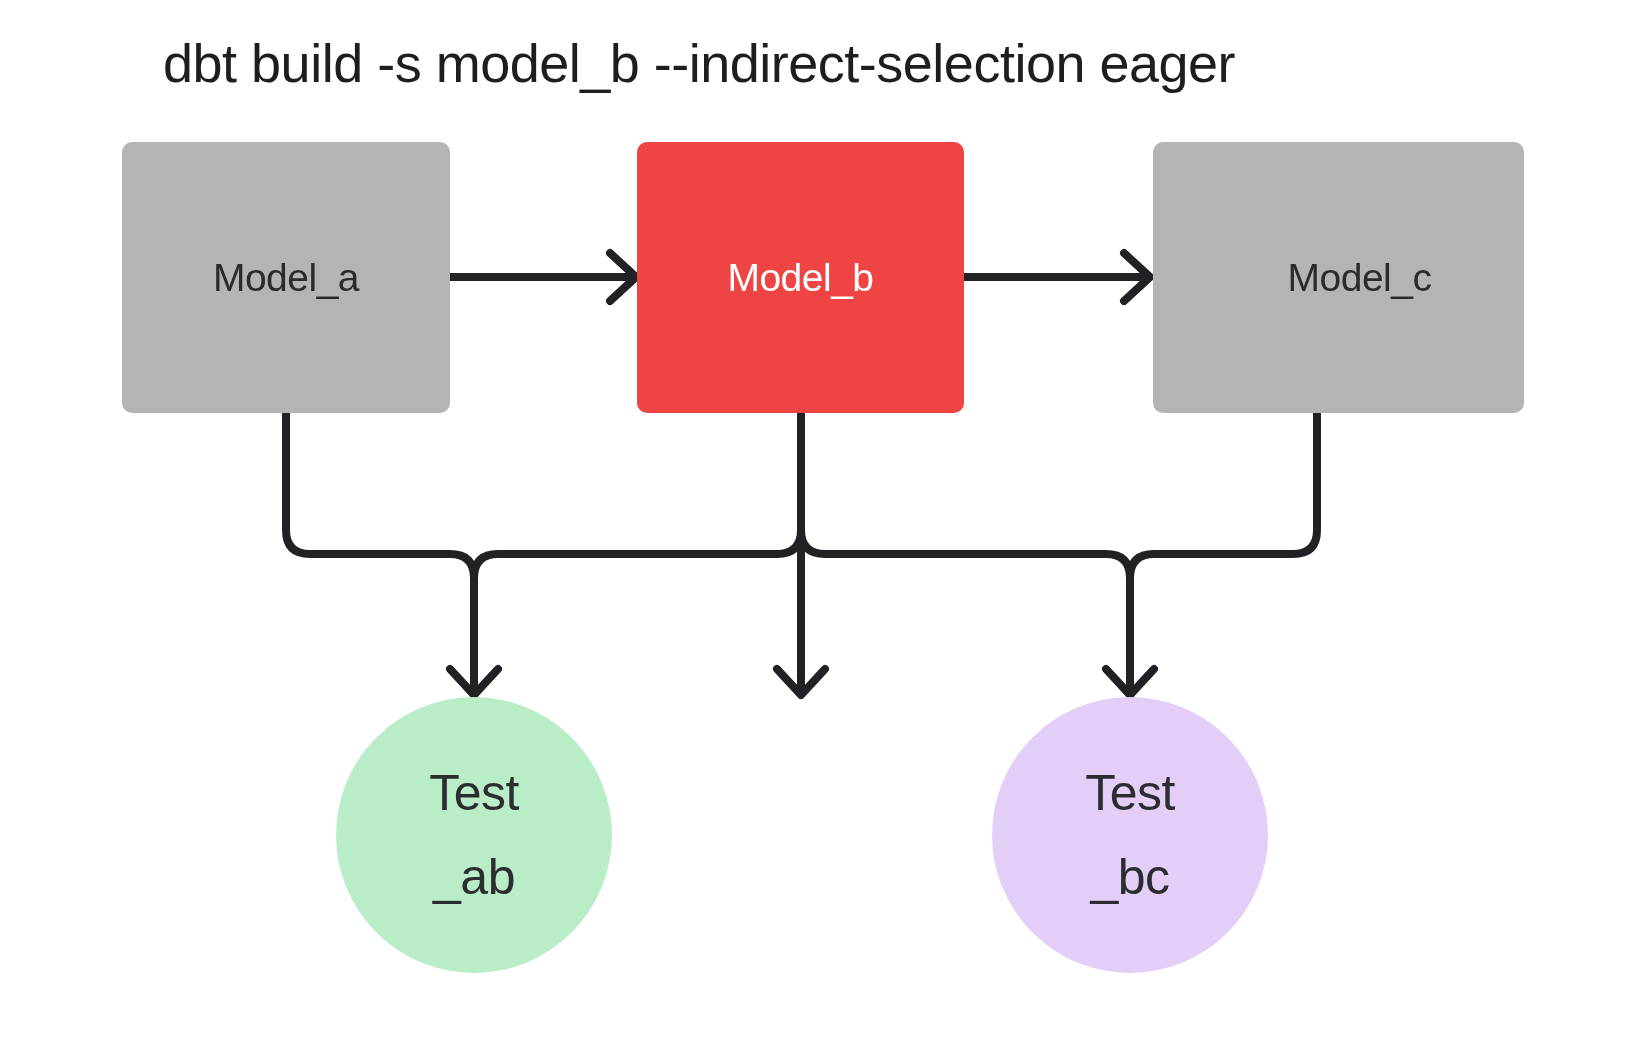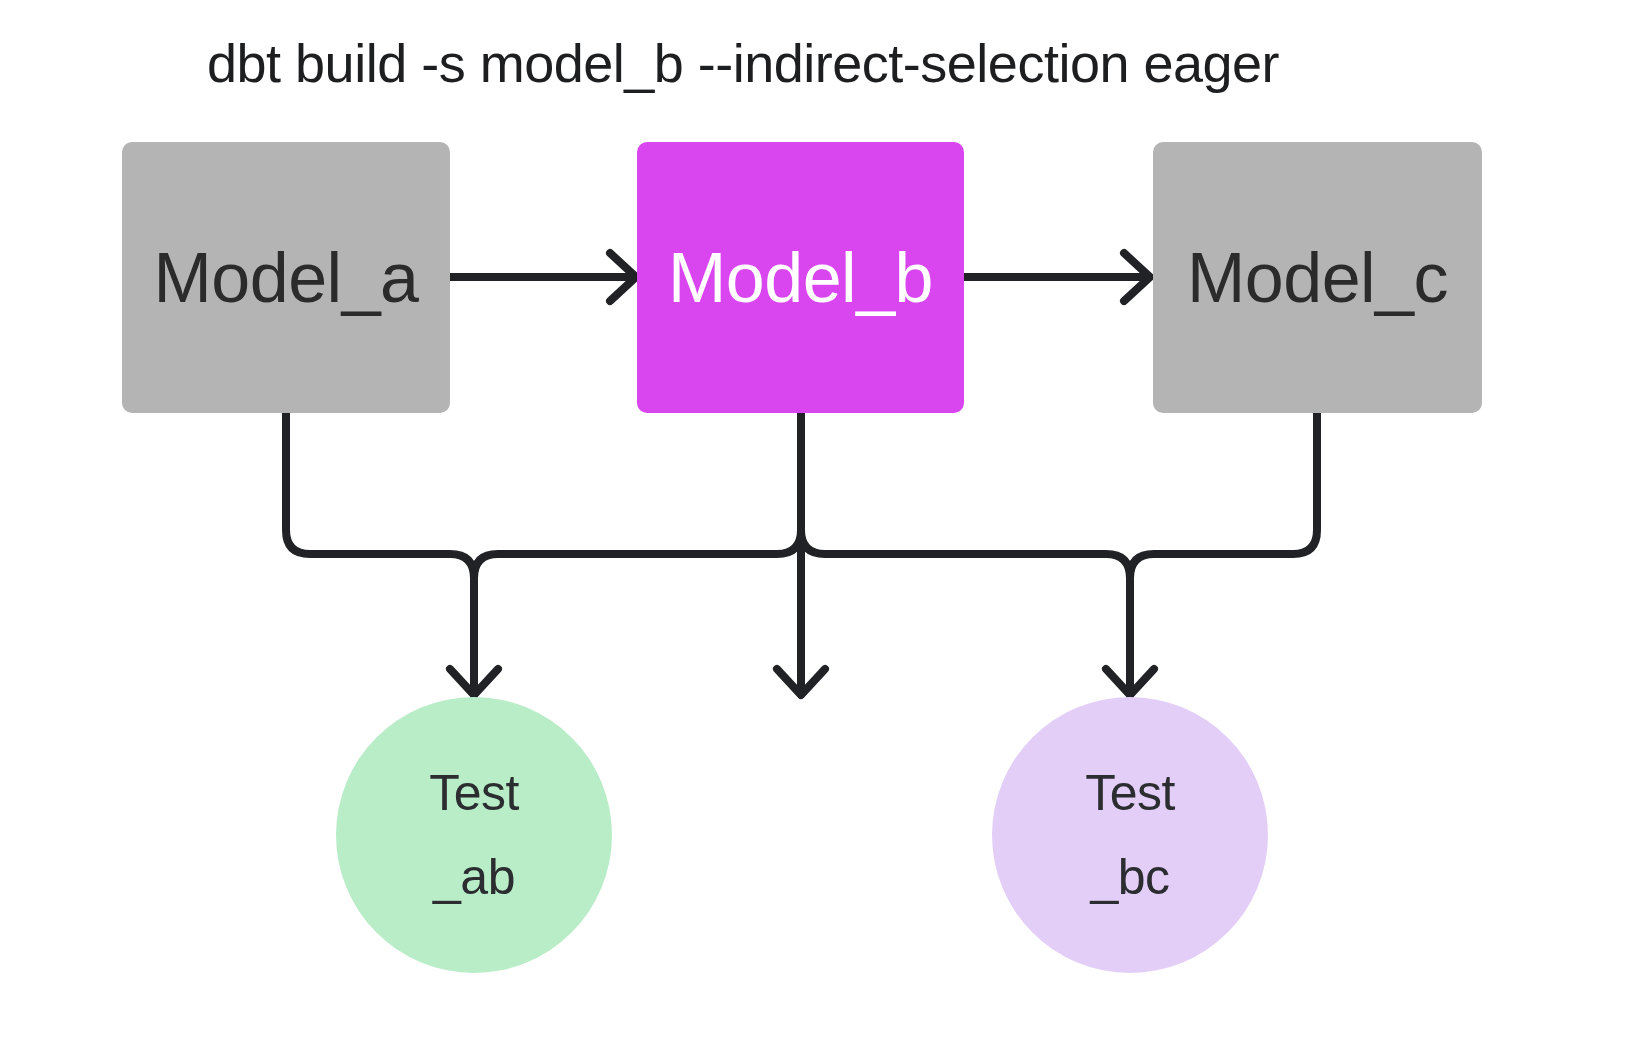--- a/index.html
+++ b/index.html
@@ -12,38 +12,37 @@
     color:#1d1e20;
   }
   .title{
     position:absolute;
     left:163px;top:32px;
     font-size:54px;
     font-weight:500;
     letter-spacing:-0.5px;
     color:#1d1e20;
     white-space:nowrap;
-    margin-left:44px;
   }
   svg.edges{position:absolute;left:0;top:0;}
   .edge{stroke:#212226;stroke-width:8;fill:none;stroke-linecap:round;stroke-linejoin:round;}
   .node{
     position:absolute;
     display:flex;align-items:center;justify-content:center;
     text-align:center;
   }
   .model{
     width:328px;height:271px;
     border-radius:10px;
-    font-size:70px;
+    font-size:39px;
     letter-spacing:-0.5px;
     font-weight:500;
   }
   .model-gray{background:#b4b4b4;color:#2b2b2b;}
-  .model-blue{background:#d946ef;color:#ffffff;}
+  .model-blue{background:#ef4444;color:#ffffff;}
   .test{
     width:276px;height:276px;
     border-radius:50%;
     font-size:50px;
     letter-spacing:-0.5px;
     font-weight:500;
     color:#2b2d30;
     flex-direction:column;
     line-height:84px;
   }
@@ -95,21 +94,21 @@
   </svg>
 
   <div class="node model model-gray" style="left:122px;top:142px;">
     <span>Model_a</span>
   </div>
 
   <div class="node model model-blue" style="left:637px;top:142px;width:327px;">
     <span>Model_b</span>
   </div>
 
-  <div class="node model model-gray" style="left:1153px;top:142px;width:329px;">
+  <div class="node model model-gray" style="left:1153px;top:142px;width:329px;padding-left:42px;">
     <span>Model_c</span>
   </div>
 
   <div class="node test test-green" style="left:336px;top:697px;">
     <span>Test</span>
     <span>_ab</span>
   </div>
 
 
   <div class="node test test-purple" style="left:992px;top:697px;">

